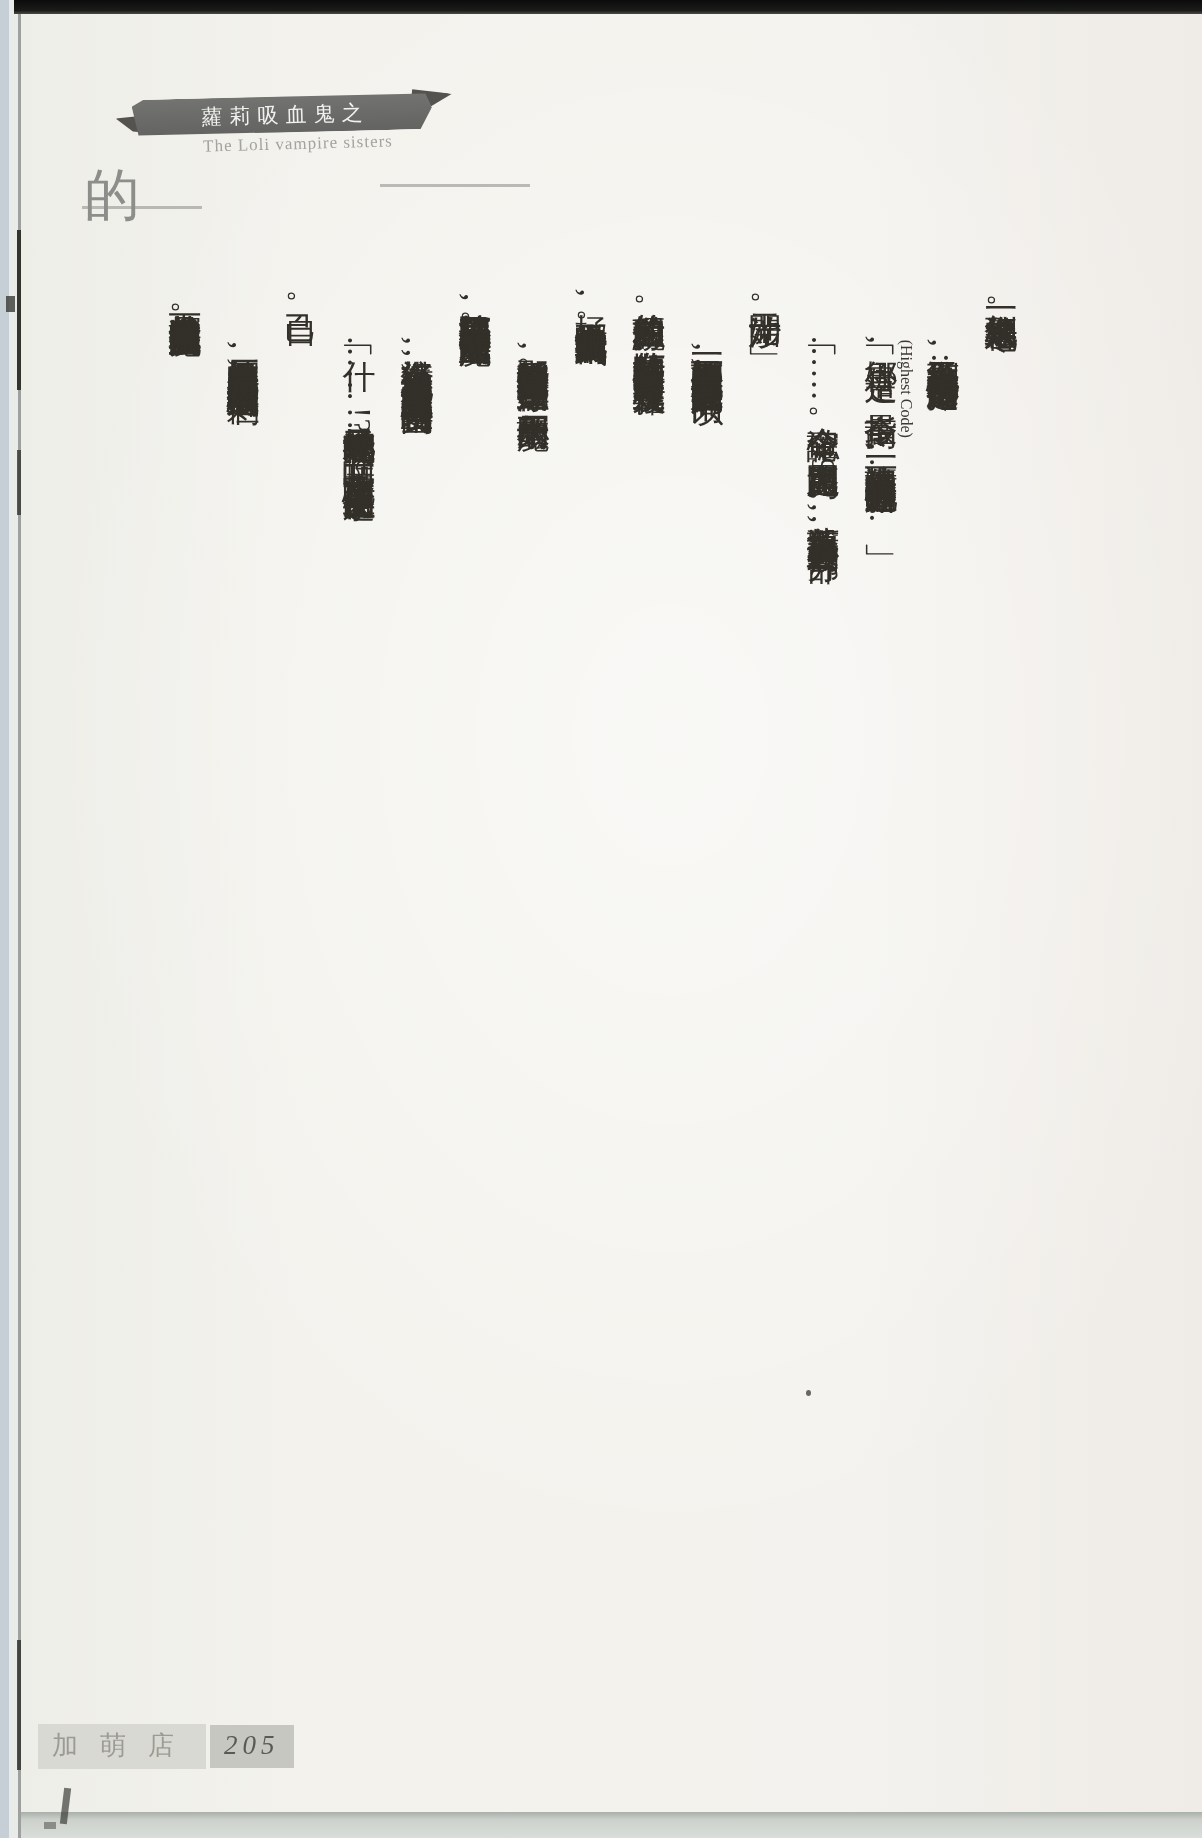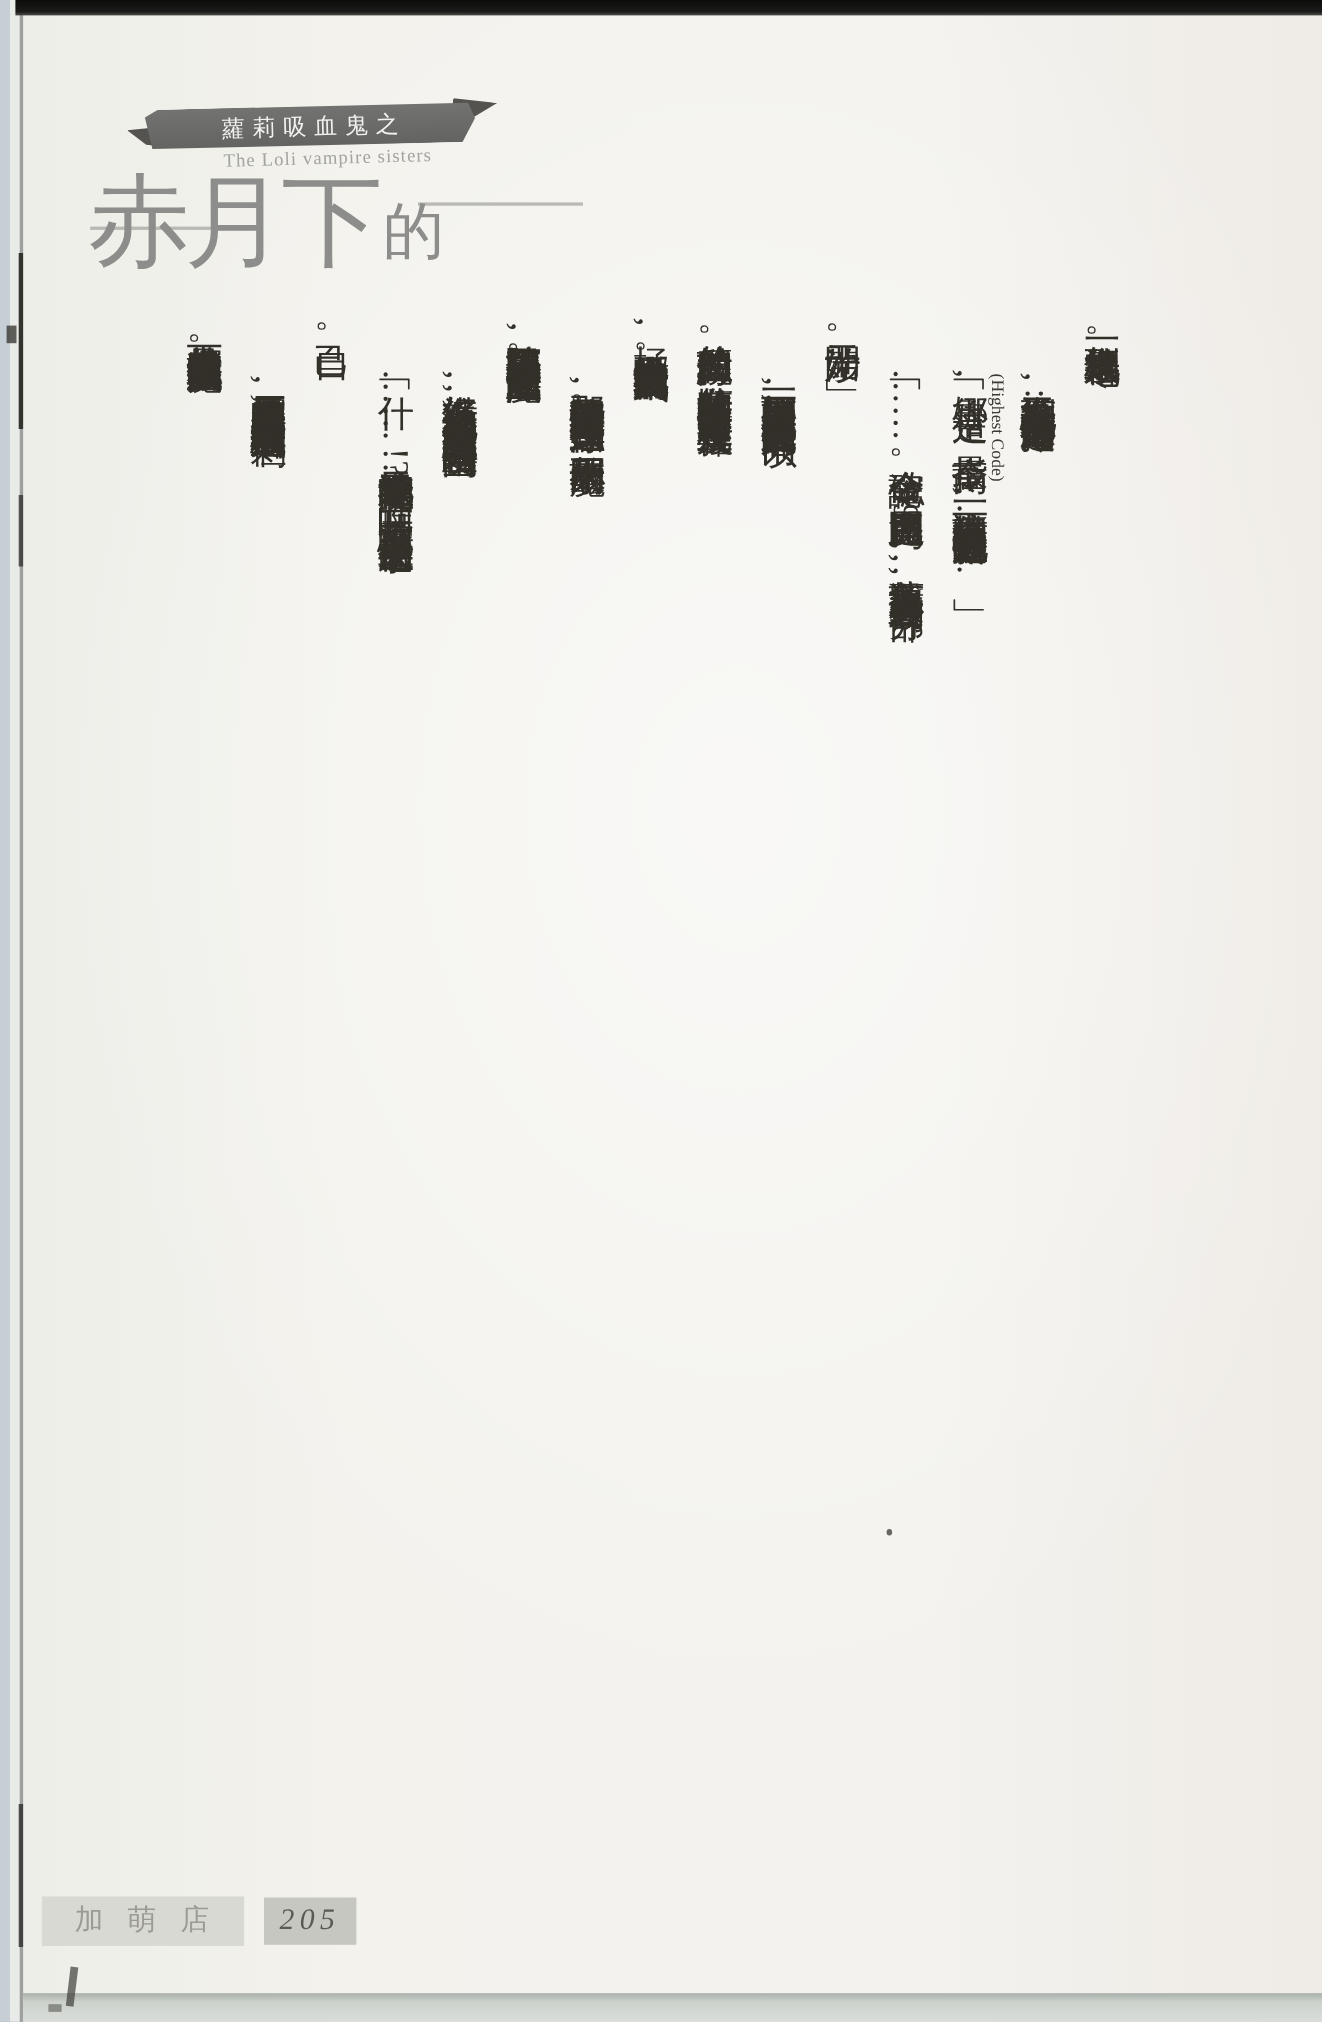--- a/index.html
+++ b/index.html
@@ -75,22 +75,22 @@
        font-family: "Liberation Serif", "DejaVu Serif", serif; }
 
   
   .ink-dot { position: absolute; left: 806px; top: 1390px; width: 5px; height: 6px;
              border-radius: 50%; background: #45423c; opacity: .8; }
 
   
   .footer { position: absolute; left: 38px; top: 1726px; height: 40px; display: flex; align-items: center; }
   .wm-bar { background: #d9d9d3; padding: 4px 10px 6px 14px; }
   .wm-text { color: #9b9b93; font-size: 26px; letter-spacing: 22px;
-             font-family: Liberation Sans, sans-serif; margin-left: 16px; }
-  .pg-bar { background: #c7c7c1; margin-left: 18px; padding: 5px 14px 7px 14px; }
+             font-family: Liberation Sans, sans-serif; }
+  .pg-bar { background: #c7c7c1; margin-left: 4px; padding: 5px 14px 7px 14px; }
   .pg-num { color: #5a5a54; font-size: 27px; letter-spacing: 5px; font-style: italic;
             font-family: "Liberation Serif", "DejaVu Serif", serif; }
 </style>
 </head>
 <body>
 
 <div class="scan">
 
   <div class="paper"></div>
 
@@ -109,21 +109,20 @@
   <div class="logo">
     <div class="ribbon-tail-l"></div>
     <div class="ribbon-tail-r"></div>
     <div class="ribbon">
       <span class="ribbon-text">蘿莉吸血鬼之</span>
     </div>
     <div class="logo-sub">The Loli vampire sisters</div>
     <div class="title-line l1"></div>
     <div class="title-line l2"></div>
     <div class="logo-title">
-      <span class="t-main1">赤月下</span>
       <span class="t-part">的</span>
     </div>
   </div>
 
   <div class="text-block">
     <p><span>無法傷害到她一根寒毛。</span></p>
     <p class="ind"><span>海德拉走到了她身旁,神情嚴肅的對魯娜下達指令:</span></p>
     <p class="ind"><span>「魯娜,這是</span><ruby><span>最高指令</span><rt>(Highest Code)</rt></ruby><span>,讓這一切畫下句點,開啓通往新世界的道路吧……」</span></p>
     <p class="ind"><span>「……命令確認。魔力迴路展開爲999,連繫萬象之源,世界覆寫啓動,部分</span></p>
     <p><span>干涉開始。」</span></p>

